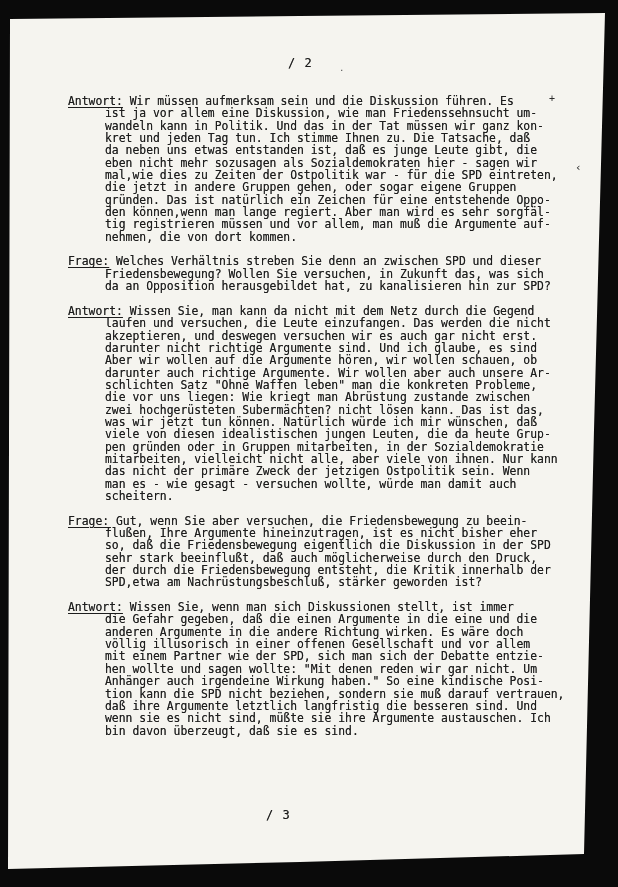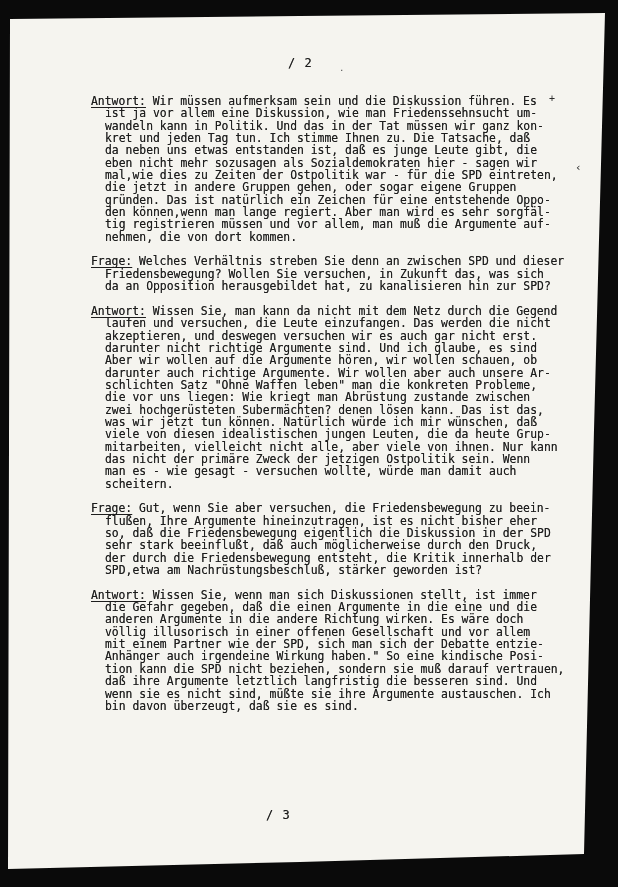--- a/index.html
+++ b/index.html
@@ -33,21 +33,20 @@
     line-height:12.35px;
     text-shadow:0 0 0.35px rgba(25,25,25,.65);
   }
   .para{padding-left:37px;margin-bottom:12.35px;}
   .line{white-space:pre;}
   .line.first{text-indent:-37px;}
   .speaker-label{
     text-decoration:underline;
     text-underline-offset:2px;
     text-decoration-thickness:1px;
-    margin-left:23px;
   }
   .speck{
     position:absolute;
     color:#2a2a2a;
     font-size:10px;
     line-height:10px;
   }
   .speck.s1{left:549px;top:94px;}
   .speck.s2{left:575px;top:163px;font-size:11px;}
   .speck.s3{left:339px;top:63px;font-size:9px;color:#555;}
@@ -81,42 +80,44 @@
         </div>
         <div class="para">
           <div class="line first"><span class="speaker-label">Antwort:</span> Wissen Sie, man kann da nicht mit dem Netz durch die Gegend</div>
           <div class="line">laufen und versuchen, die Leute einzufangen. Das werden die nicht</div>
           <div class="line">akzeptieren, und deswegen versuchen wir es auch gar nicht erst.</div>
           <div class="line">darunter nicht richtige Argumente sind. Und ich glaube, es sind</div>
           <div class="line">Aber wir wollen auf die Argumente hören, wir wollen schauen, ob</div>
           <div class="line">darunter auch richtige Argumente. Wir wollen aber auch unsere Ar-</div>
           <div class="line">schlichten Satz "Ohne Waffen leben" man die konkreten Probleme,</div>
           <div class="line">die vor uns liegen: Wie kriegt man Abrüstung zustande zwischen</div>
-          <div class="line">zwei hochgerüsteten Subermächten? denen lösen kann. Das ist das,</div>
+          <div class="line">zwei hochgerüsteten Subermächten? nicht lösen kann. Das ist das,</div>
           <div class="line">was wir jetzt tun können. Natürlich würde ich mir wünschen, daß</div>
           <div class="line">viele von diesen idealistischen jungen Leuten, die da heute Grup-</div>
+          <div class="line">pen gründen oder in Gruppen mitarbeiten, in der Sozialdemokratie</div>
           <div class="line">mitarbeiten, vielleicht nicht alle, aber viele von ihnen. Nur kann</div>
           <div class="line">das nicht der primäre Zweck der jetzigen Ostpolitik sein. Wenn</div>
           <div class="line">man es - wie gesagt - versuchen wollte, würde man damit auch</div>
           <div class="line">scheitern.</div>
         </div>
         <div class="para">
           <div class="line first"><span class="speaker-label">Frage:</span> Gut, wenn Sie aber versuchen, die Friedensbewegung zu beein-</div>
           <div class="line">flußen, Ihre Argumente hineinzutragen, ist es nicht bisher eher</div>
           <div class="line">so, daß die Friedensbewegung eigentlich die Diskussion in der SPD</div>
           <div class="line">sehr stark beeinflußt, daß auch möglicherweise durch den Druck,</div>
           <div class="line">der durch die Friedensbewegung entsteht, die Kritik innerhalb der</div>
           <div class="line">SPD,etwa am Nachrüstungsbeschluß, stärker geworden ist?</div>
         </div>
         <div class="para">
           <div class="line first"><span class="speaker-label">Antwort:</span> Wissen Sie, wenn man sich Diskussionen stellt, ist immer</div>
           <div class="line">die Gefahr gegeben, daß die einen Argumente in die eine und die</div>
           <div class="line">anderen Argumente in die andere Richtung wirken. Es wäre doch</div>
           <div class="line">völlig illusorisch in einer offenen Gesellschaft und vor allem</div>
           <div class="line">mit einem Partner wie der SPD, sich man sich der Debatte entzie-</div>
+          <div class="line">hen wollte und sagen wollte: "Mit denen reden wir gar nicht. Um</div>
           <div class="line">Anhänger auch irgendeine Wirkung haben." So eine kindische Posi-</div>
           <div class="line">tion kann die SPD nicht beziehen, sondern sie muß darauf vertrauen,</div>
           <div class="line">daß ihre Argumente letztlich langfristig die besseren sind. Und</div>
           <div class="line">wenn sie es nicht sind, müßte sie ihre Argumente austauschen. Ich</div>
           <div class="line">bin davon überzeugt, daß sie es sind.</div>
         </div>
       </div>
 
     <div class="page-num bottom">/ 3</div>
 

